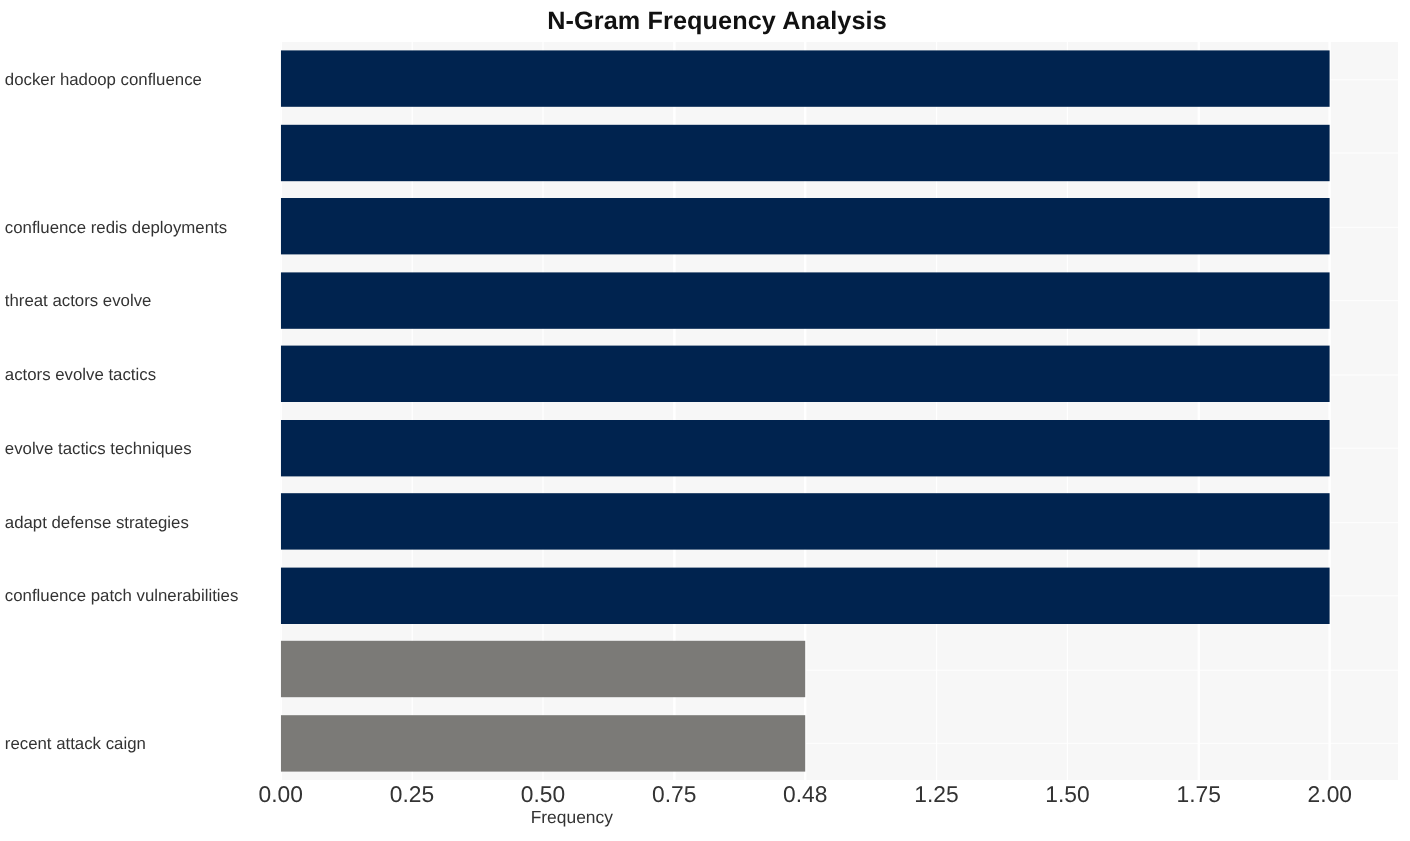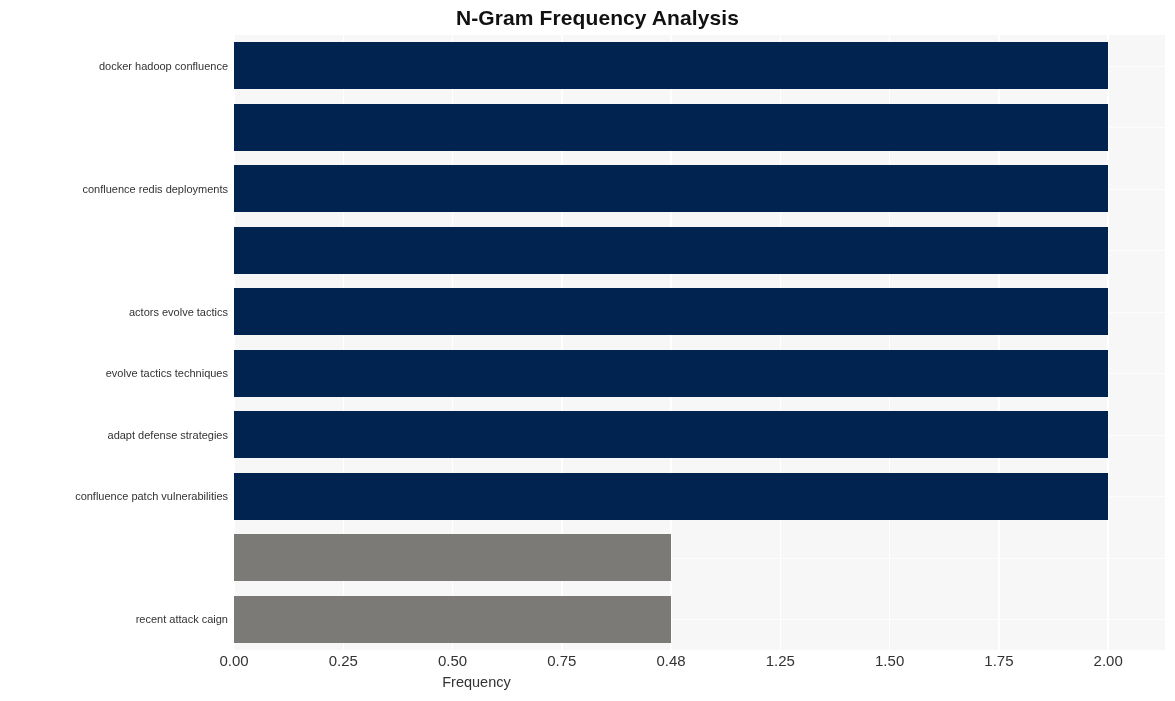--- a/index.html
+++ b/index.html
@@ -66,24 +66,23 @@
   .bar {
     position: absolute;
     left: 0;
   }
 
   
   .ylabel {
     position: absolute;
     right: 0;
     width: 230px;
-    text-align: right;
     padding-right: 6px;
     box-sizing: border-box;
-    font-size: 11px;
+    font-size: 14px;
     color: #333333;
     white-space: nowrap;
     transform: translateY(-50%);
   }
   #y-axis-labels {
     position: absolute;
     left: 0;
     top: 35px;
     width: 234px;
     height: 615px;
@@ -93,21 +92,21 @@
   #x-axis-ticks {
     position: absolute;
     left: 234px;
     top: 652px;
     width: 931px;
     height: 22px;
   }
   .xtick {
     position: absolute;
     top: 0;
-    font-size: 15px;
+    font-size: 19px;
     color: #333333;
     transform: translateX(-50%);
     white-space: nowrap;
   }
 
   #x-axis-label {
     position: absolute;
     left: 234px;
     top: 674px;
     width: 931px;
@@ -123,20 +122,21 @@
 </head>
 <body>
 
 <div id="figure">
 
   <div id="chart-title">N-Gram Frequency Analysis</div>
 
   <div id="y-axis-labels">
       <div class="ylabel" style="top: 31px;">docker hadoop confluence</div>
       <div class="ylabel" style="top: 154px;">confluence redis deployments</div>
+      <div class="ylabel" style="top: 215px;">threat actors evolve</div>
       <div class="ylabel" style="top: 338px;">evolve tactics techniques</div>
       <div class="ylabel" style="top: 277px;">actors evolve tactics</div>
       <div class="ylabel" style="top: 400px;">adapt defense strategies</div>
       <div class="ylabel" style="top: 461px;">confluence patch vulnerabilities</div>
       <div class="ylabel" style="top: 584px;">recent attack caign</div>
     </div>
 
   <div id="plot-area">
       <div class="gridline" style="left: -0.75px;"></div>
       <div class="gridline" style="left: 108.522px;"></div>

